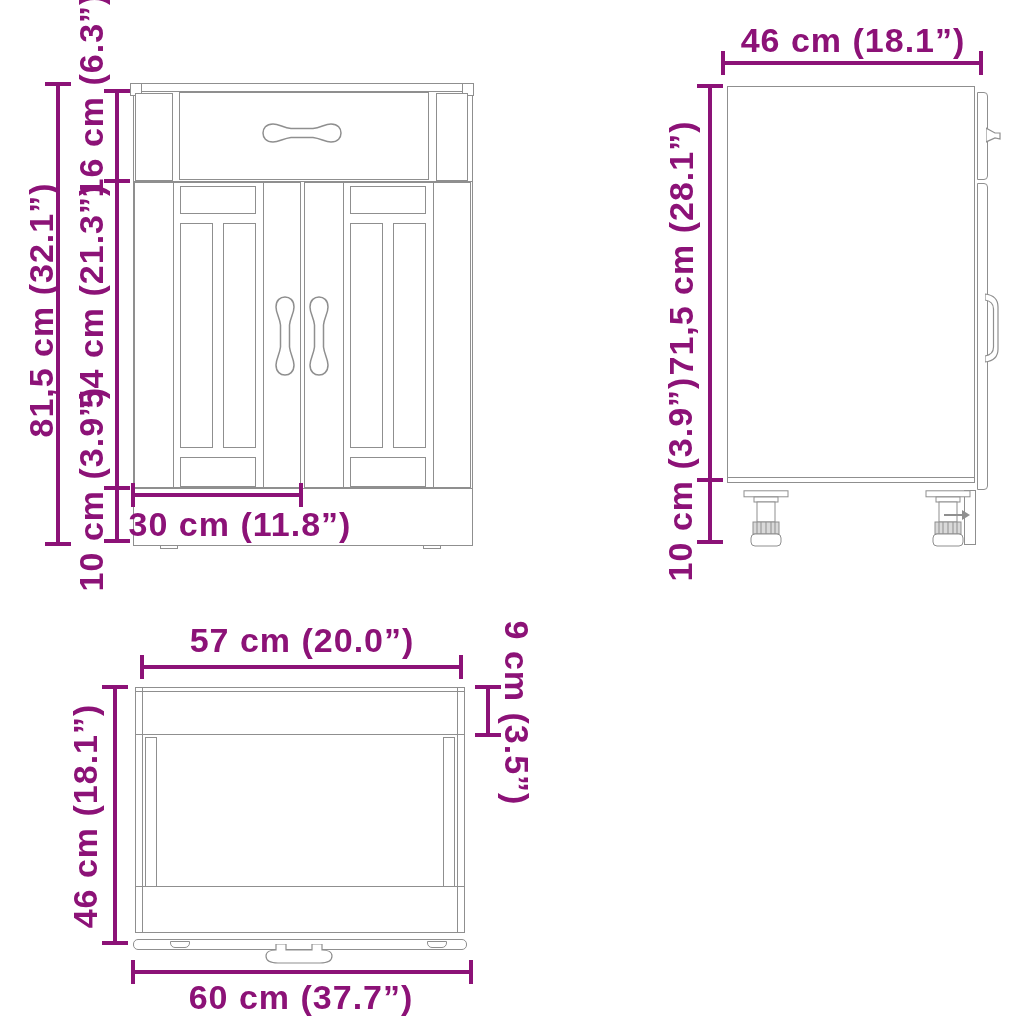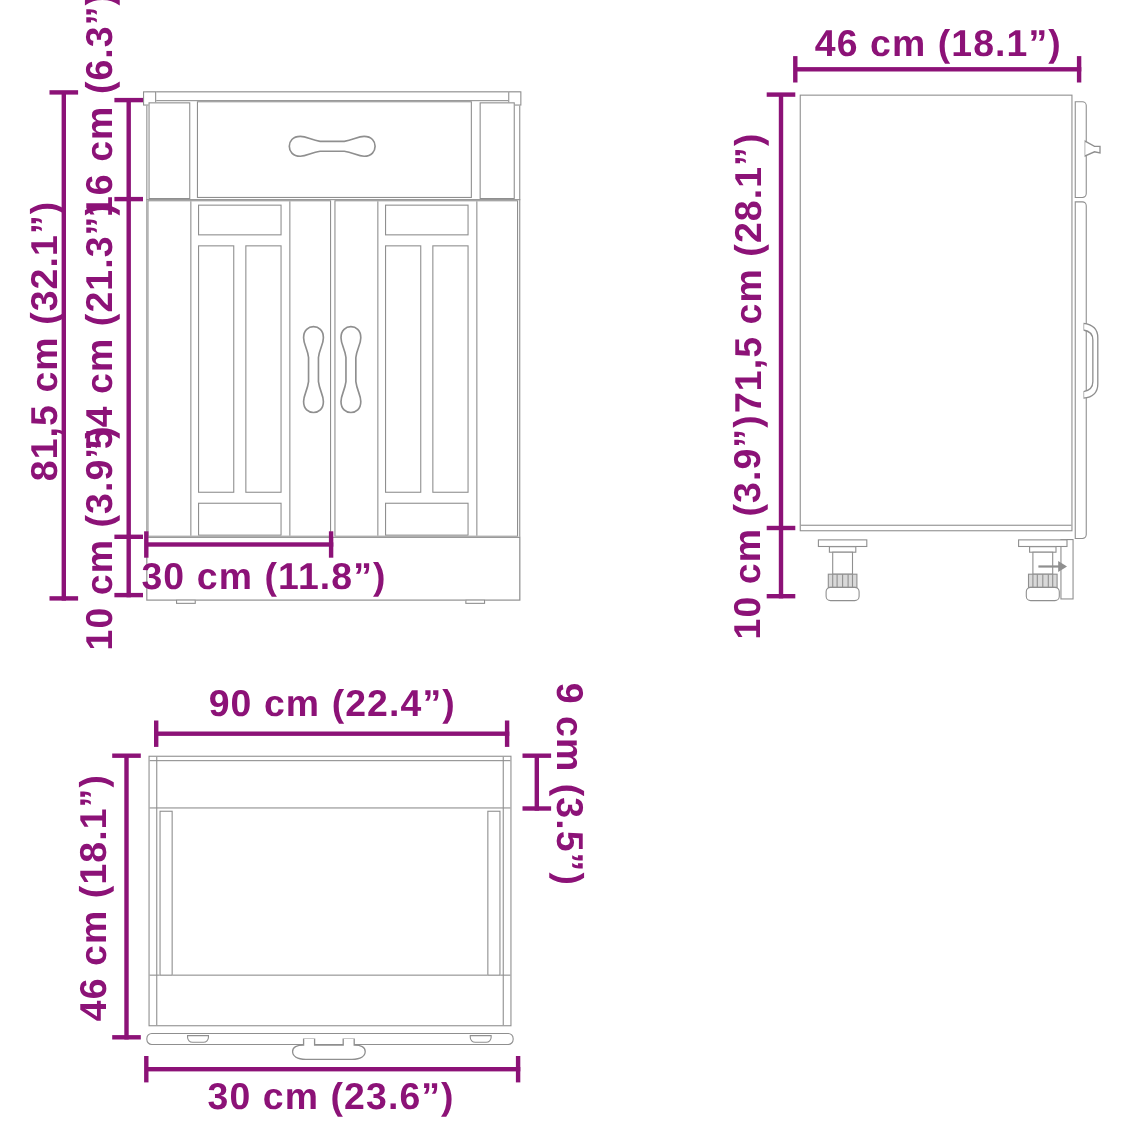--- a/index.html
+++ b/index.html
@@ -173,31 +173,31 @@
     <div class="part" style="left:427px;top:941px;width:20px;height:7px;border-radius:0 0 5px 5px"></div>
     <div class="svgp" style="left:264px;top:944px;width:70px;height:20px">
       <svg width="70" height="20" viewBox="0 0 70 20">
           <path d="M12 0 L12 6 C6 6 2 8 2 12 C2 16 6 19 14 19 L56 19 C64 19 68 16 68 12 C68 8 64 6 58 6 L58 0 L48 0 L48 6 L22 6 L22 0 Z" fill="#fff" stroke="currentColor" stroke-width="1.2"></path>
         </svg>
     </div>
 
     <div class="ml" style="left:142px;top:665px;width:321px;height:4px"></div>
     <div class="ml" style="left:140px;top:655px;width:4px;height:24px"></div>
     <div class="ml" style="left:459px;top:655px;width:4px;height:24px"></div>
-    <div class="lab ctr" style="left:302px;top:640px">90 cm (22.4”)</div>
+    <div class="lab ctr" style="left:302px;top:640px">57 cm (20.0”)</div>
 
     <div class="ml" style="left:486px;top:687px;width:4px;height:50px"></div>
     <div class="ml" style="left:475px;top:685px;width:26px;height:4px"></div>
     <div class="ml" style="left:475px;top:733px;width:26px;height:4px"></div>
     <div class="lab dn" style="left:517px;top:713px">9 cm (3.5”)</div>
 
     <div class="ml" style="left:113px;top:687px;width:4px;height:258px"></div>
     <div class="ml" style="left:102px;top:685px;width:26px;height:4px"></div>
     <div class="ml" style="left:102px;top:941px;width:26px;height:4px"></div>
     <div class="lab up" style="left:85px;top:816px">46 cm (18.1”)</div>
 
     <div class="ml" style="left:133px;top:970px;width:340px;height:4px"></div>
     <div class="ml" style="left:131px;top:960px;width:4px;height:24px"></div>
     <div class="ml" style="left:469px;top:960px;width:4px;height:24px"></div>
-    <div class="lab ctr" style="left:301px;top:997px">30 cm (23.6”)</div>
+    <div class="lab ctr" style="left:301px;top:997px">60 cm (37.7”)</div>
   </div>
 
 </div>
 
 </body></html>

